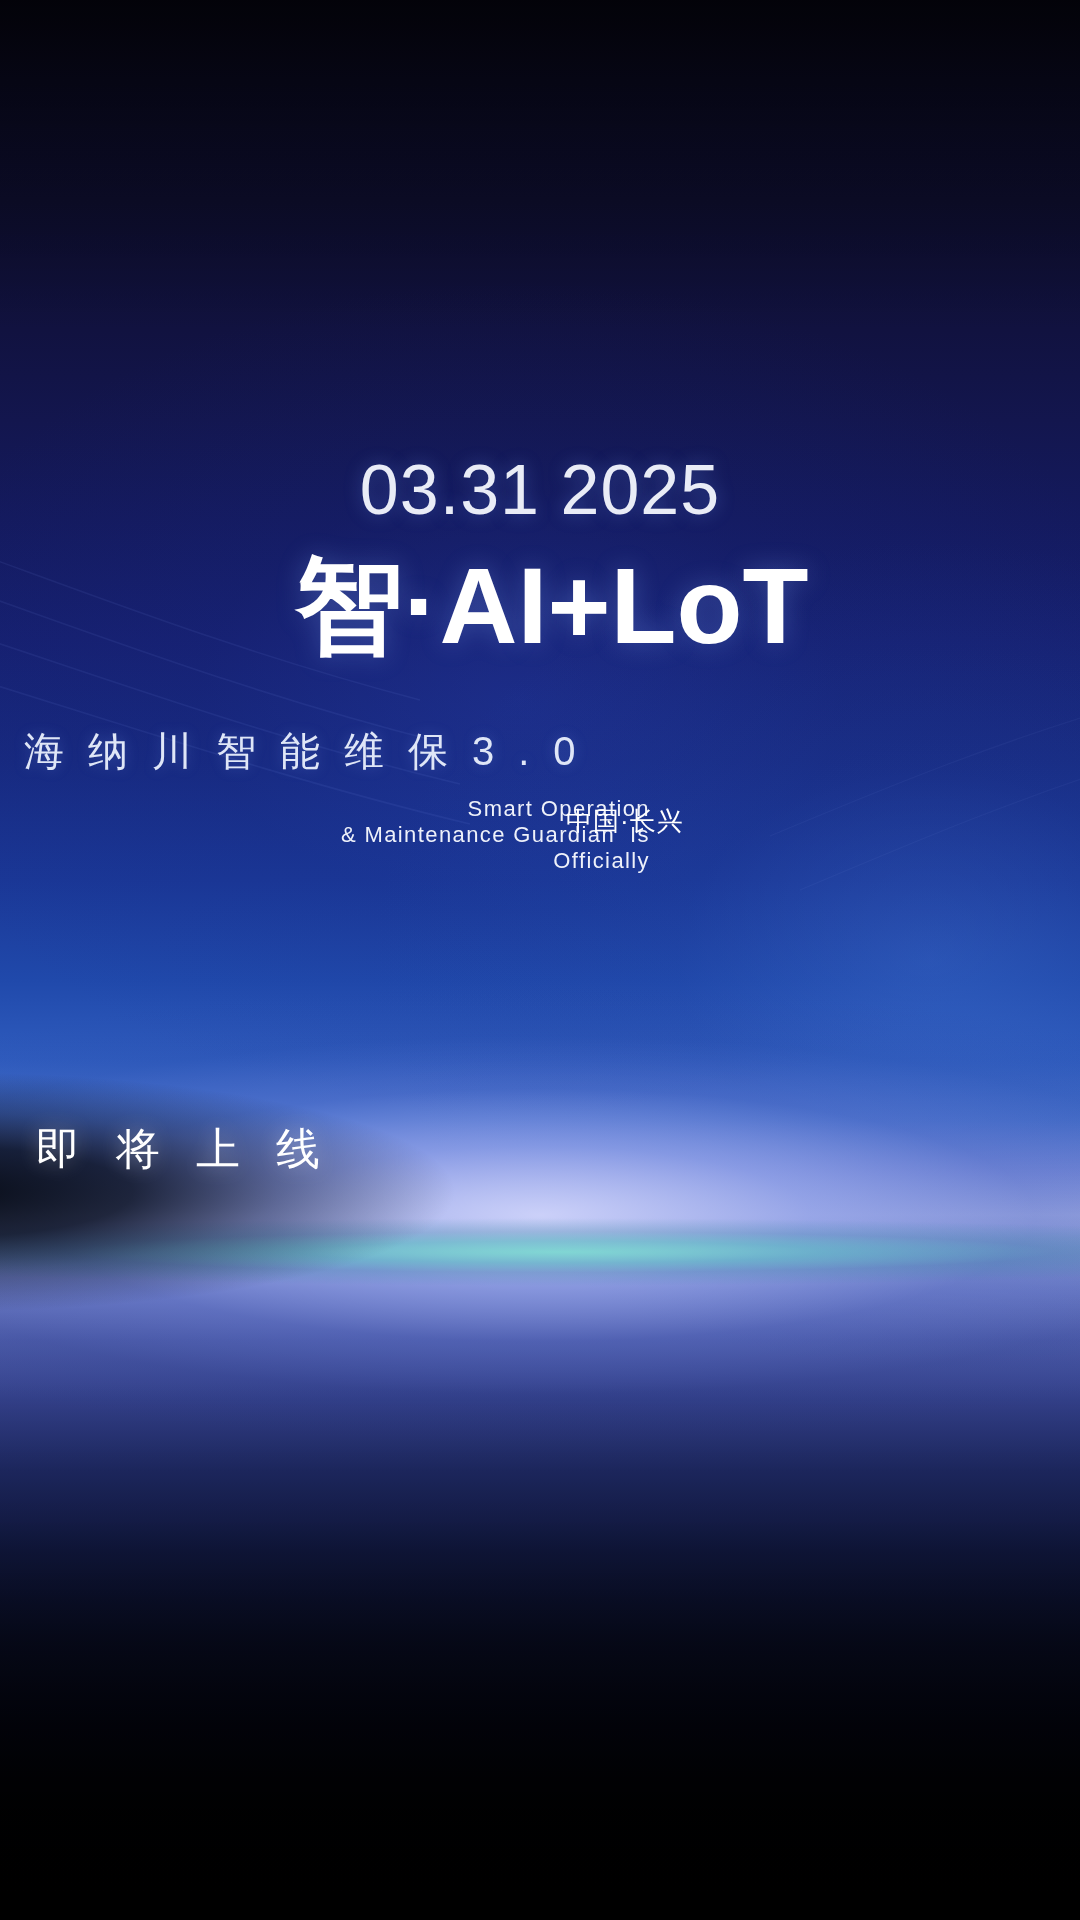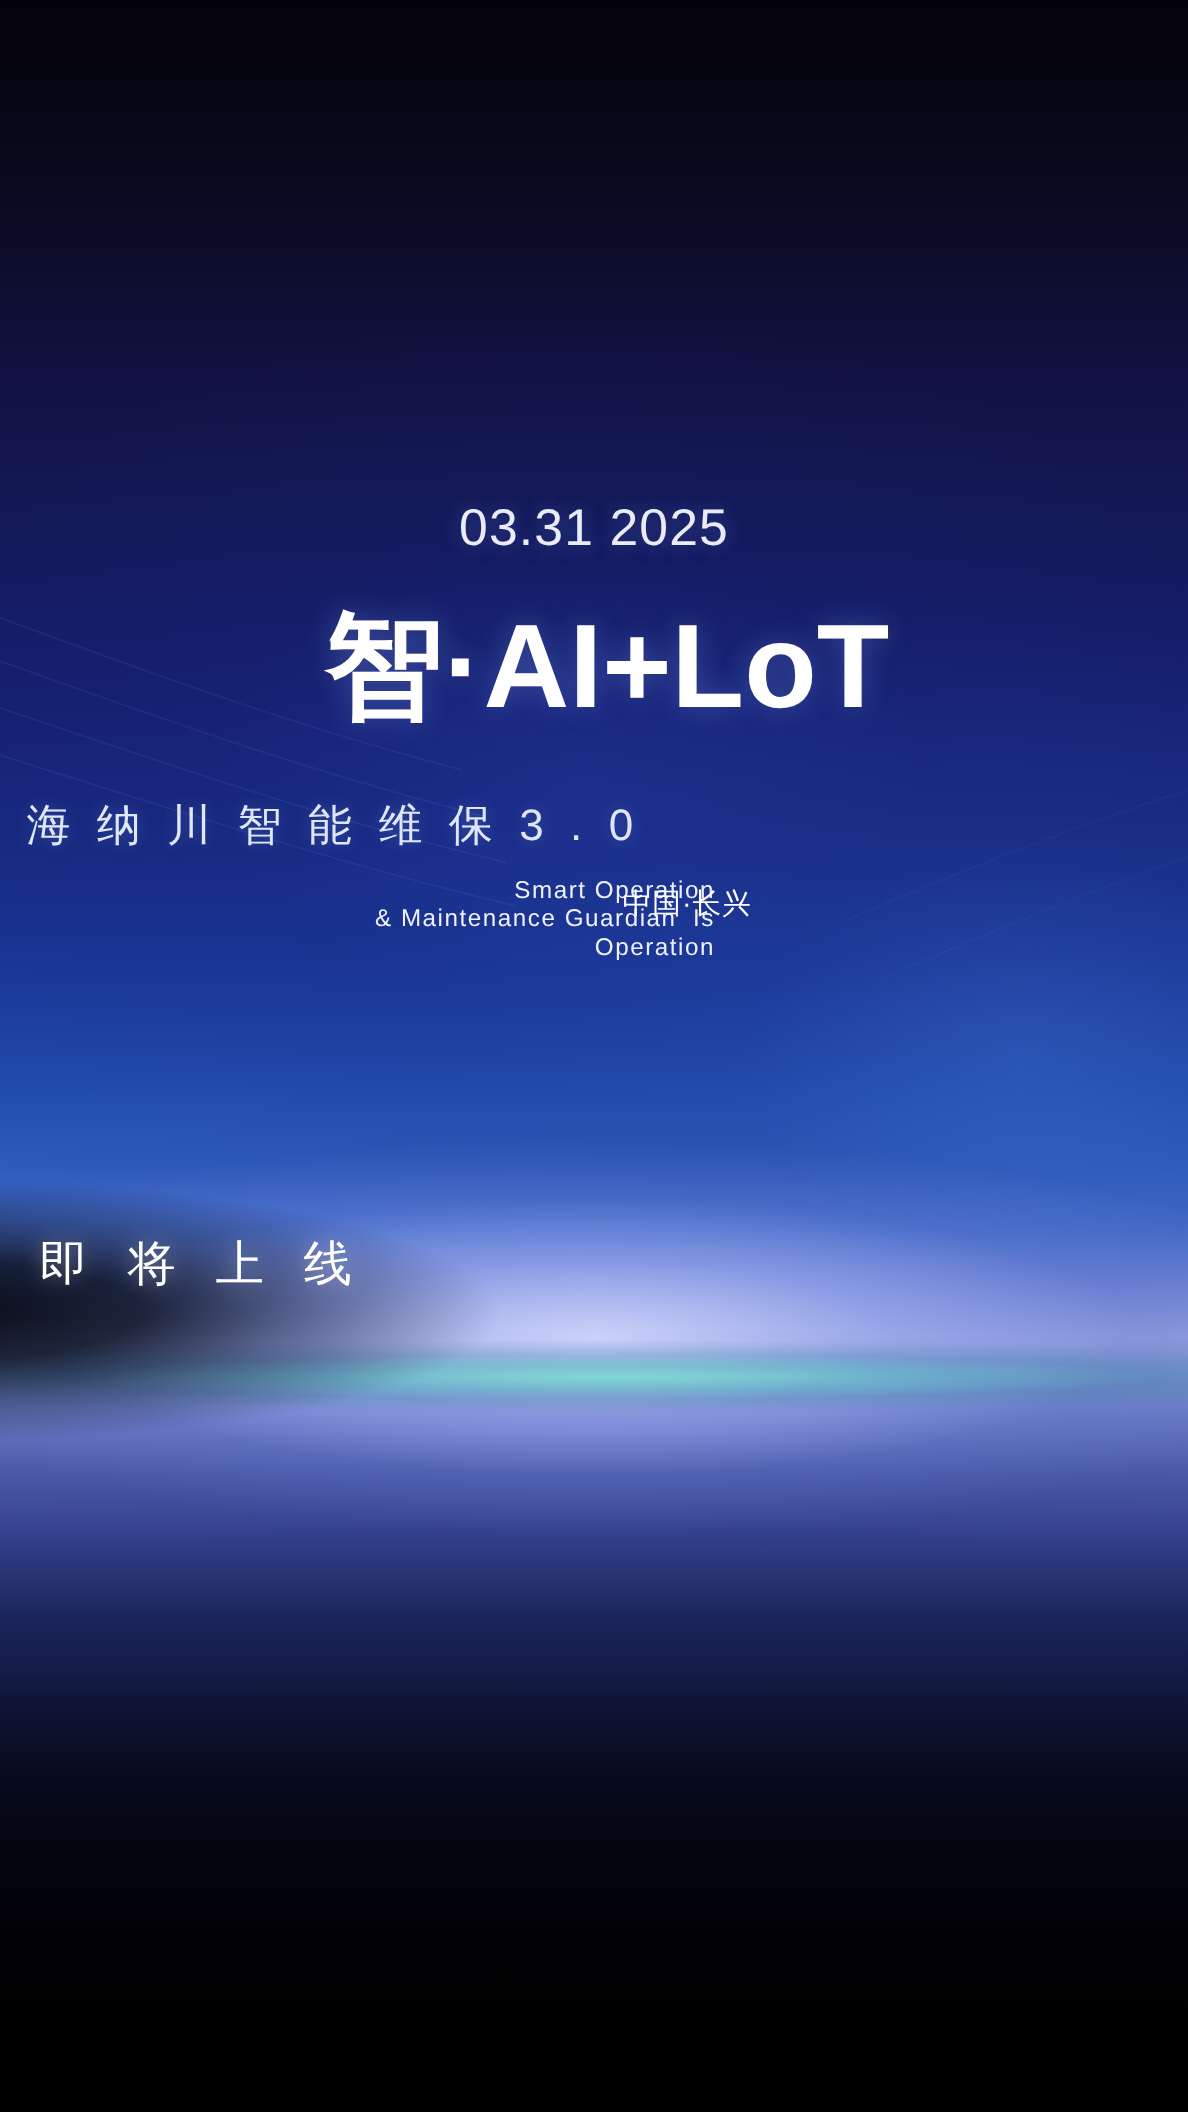--- a/index.html
+++ b/index.html
@@ -123,21 +123,21 @@
     left: 0; top: 0;
     width: 100%; height: 100%;
   }
 
   .date-line {
     position: absolute;
     left: 0; right: 0;
     top: 455px;
     text-align: center;
     color: #e9ecf6;
-    font-size: 47px;
+    font-size: 70px;
     font-weight: 300;
     letter-spacing: 1px;
     line-height: 1;
     white-space: pre;
     text-shadow: 0 0 18px rgba(120,160,255,0.35);
   }
 
   .headline {
     position: absolute;
     left: 0; right: 0;
@@ -242,21 +242,21 @@
 
     <div class="date-line">03.31 2025</div>
 
     <div class="headline">智·AI+LoT</div>
 
     <div class="subtitle-cn">海纳川智能维保3.0</div>
 
     <div class="en-block">
       <span class="en-line">Smart Operation</span>
       <span class="en-line">&amp; Maintenance Guardian  Is</span>
-      <span class="en-line">Operation</span>
+      <span class="en-line">Officially</span>
     </div>
 
     <div class="location">中国·长兴</div>
 
     <div class="coming-soon">即将上线</div>
 
   </div>
 </div>
 
 </body></html>

